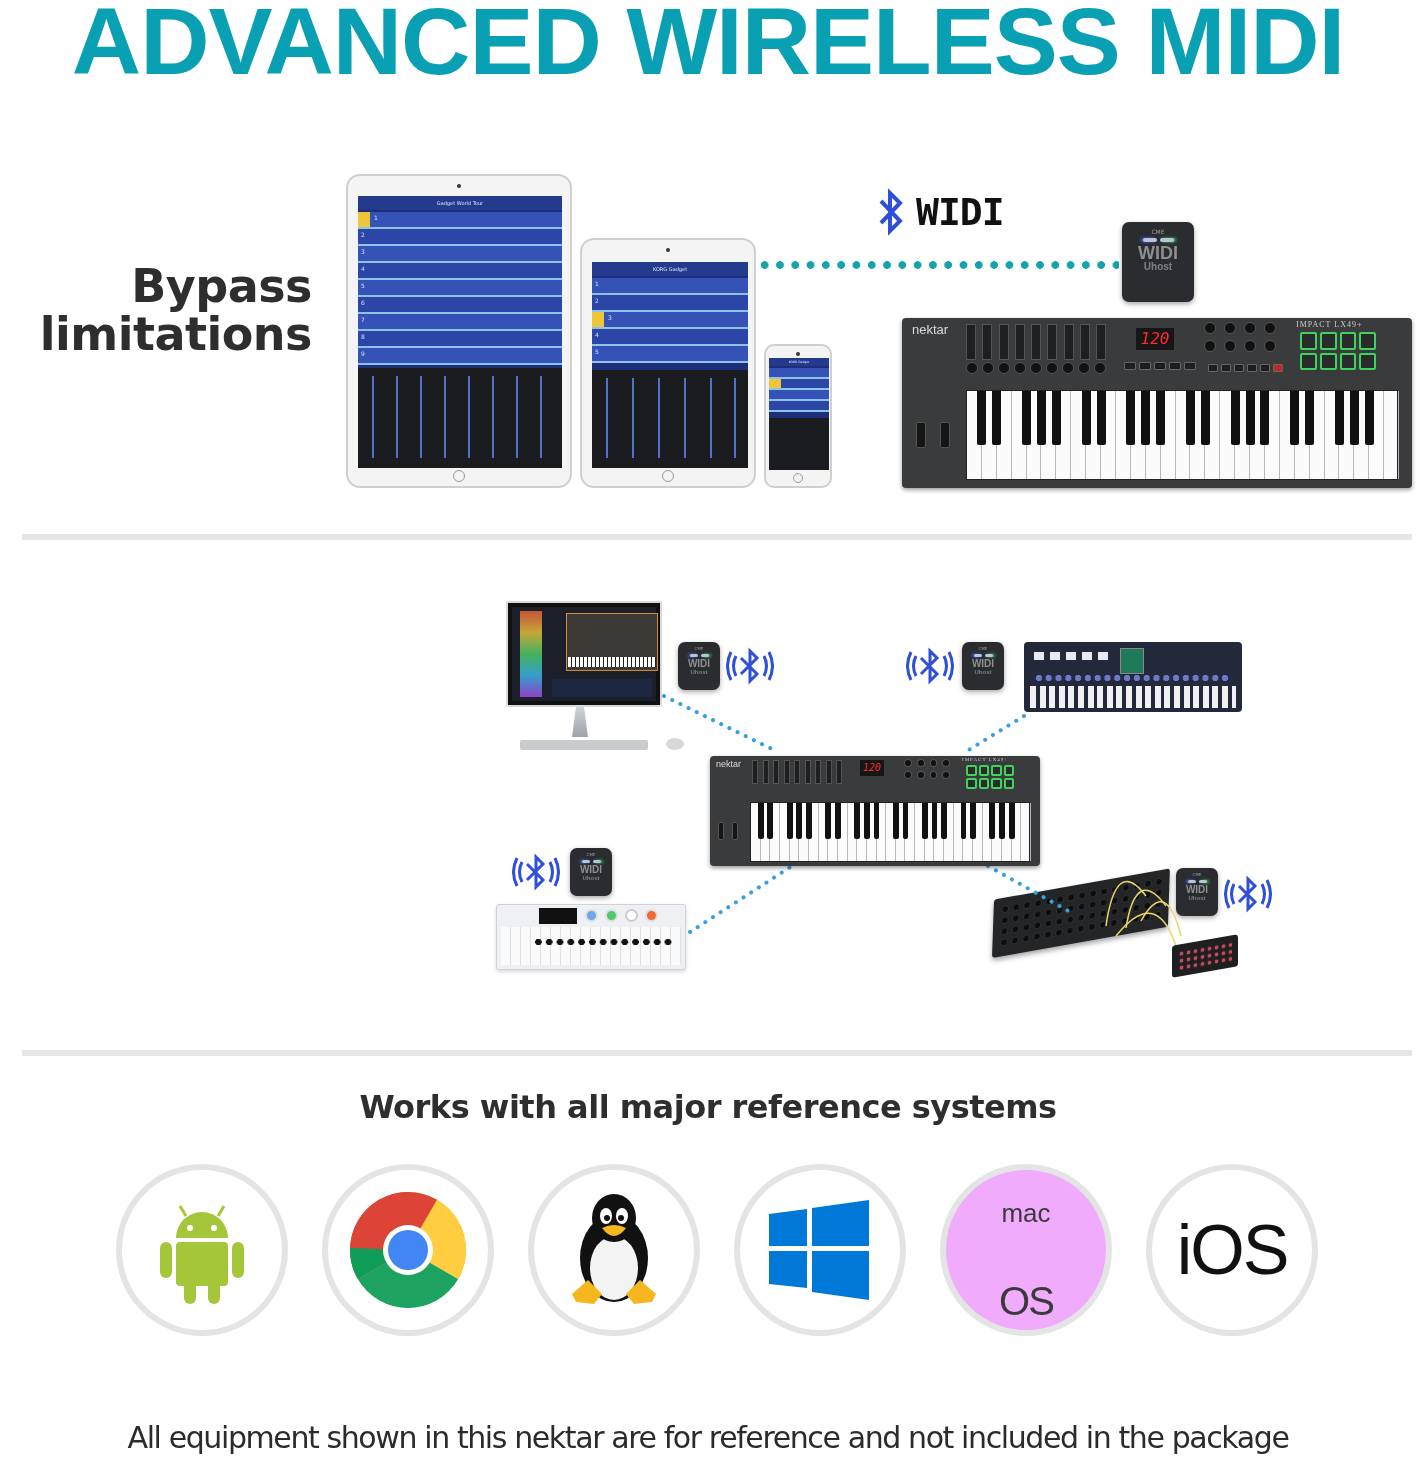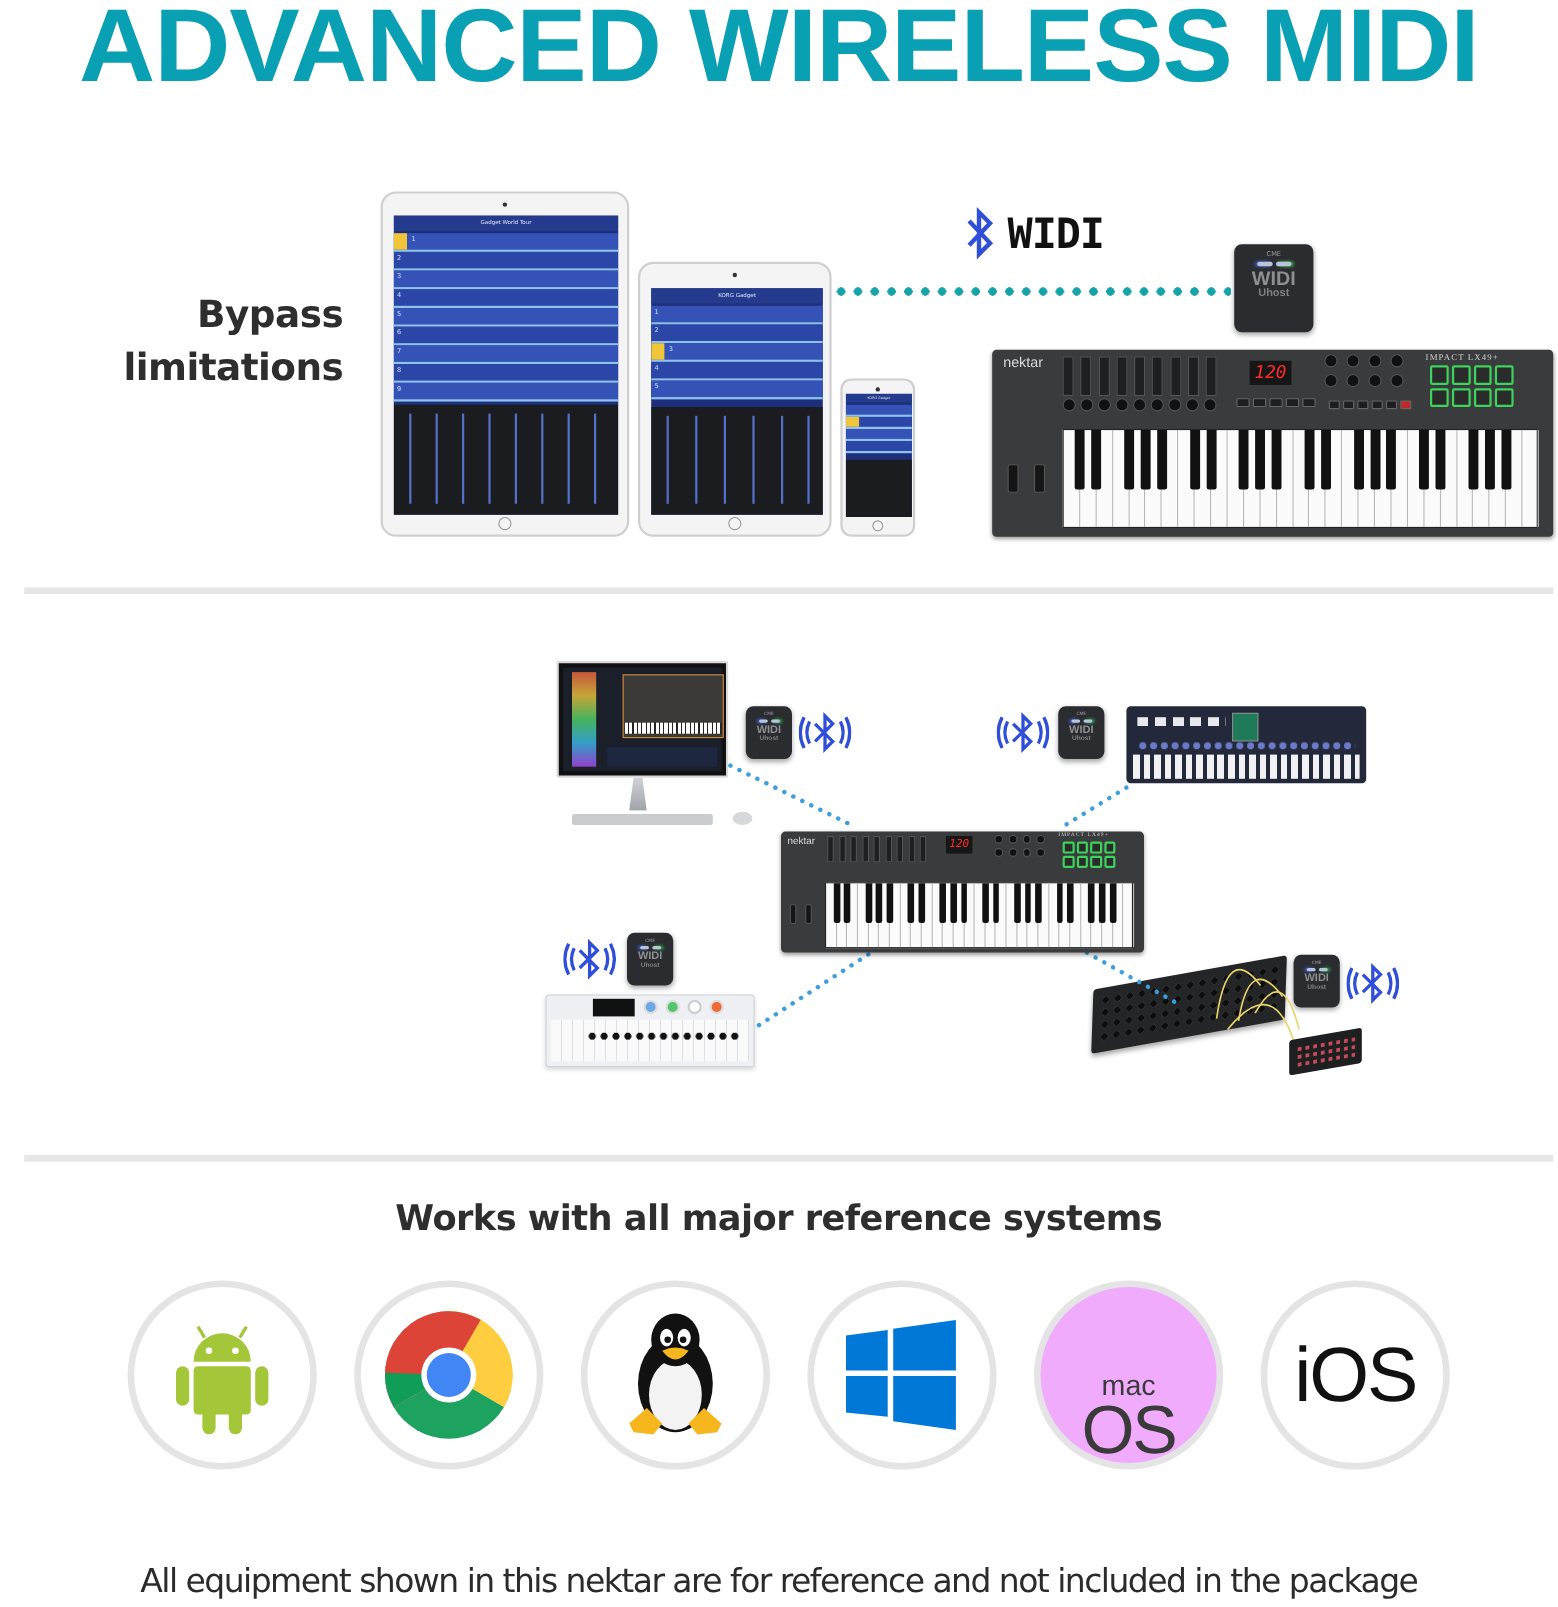--- a/index.html
+++ b/index.html
@@ -9,21 +9,21 @@
   .headline {
     position: absolute; left: 0; top: -6px; width: 1416px; text-align: center;
     font-family: "Liberation Sans", sans-serif; font-weight: 700; font-size: 96px;
     letter-spacing: -1px; color: #0aa0b4; line-height: 96px; transform: scaleY(0.98);
   }
 
   .divider { position: absolute; left: 22px; width: 1390px; height: 6px; background: #e6e6e6; }
 
   .side-text {
     position: absolute; font-family: "DejaVu Sans", sans-serif; font-weight: 700;
-    font-size: 34px; line-height: 48px; color: #2e2e2e; text-align: right; letter-spacing: -0.5px;
+    font-size: 46px; line-height: 48px; color: #2e2e2e; text-align: right; letter-spacing: -0.5px;
   }
 
   
   .tablet { position: absolute; background: #f4f4f4; border: 2px solid #cfcfcf; border-radius: 14px; }
   .tablet .cam { position: absolute; width: 4px; height: 4px; border-radius: 50%; background: #333; left: 50%; margin-left: -2px; }
   .tablet .home { position: absolute; width: 12px; height: 12px; border-radius: 50%; border: 1px solid #999; left: 50%; margin-left: -6px; }
   .screen { position: absolute; background: #1d2f7a; overflow: hidden; }
   .screen .topbar { position: absolute; left: 0; right: 0; top: 0; height: 14px; background: #243a8c; color: #dfe6ff; font-size: 5px; text-align: center; line-height: 14px; }
   .screen .rows { position: absolute; left: 0; right: 0; }
   .screen .row { position: relative; border-bottom: 2px solid #8ec3ea; background: #2b46a6; }
@@ -625,21 +625,21 @@
     <path d="M0 14 L38 9 L38 46 L0 46 Z" fill="#0078d7"></path>
     <path d="M43 8 L100 0 L100 46 L43 46 Z" fill="#0078d7"></path>
     <path d="M0 51 L38 51 L38 88 L0 84 Z" fill="#0078d7"></path>
     <path d="M43 51 L100 51 L100 100 L43 92 Z" fill="#0078d7"></path>
   </svg>
 </div>
 
 <div class="os-badge mac" style="left:940px;">
   <div style="text-align:center; font-family:'Liberation Sans', sans-serif; color:#3a3a3a;">
     <div style="font-size:26px; line-height:26px; margin-top:4px;">mac</div>
-    <div style="font-size:62px; line-height:58px; letter-spacing:-2px;">OS</div>
+    <div style="font-size:40px; line-height:58px; letter-spacing:-2px;margin-top:46px;">OS</div>
   </div>
 </div>
 
 <div class="os-badge" style="left:1146px;">
   <div style="font-family:'Liberation Sans', sans-serif; font-size:70px; color:#111; letter-spacing:-2px;">iOS</div>
 </div>
 
 <div class="footer-note">All equipment shown in this nektar are for reference and not included in the package</div>
 
 </body></html>

